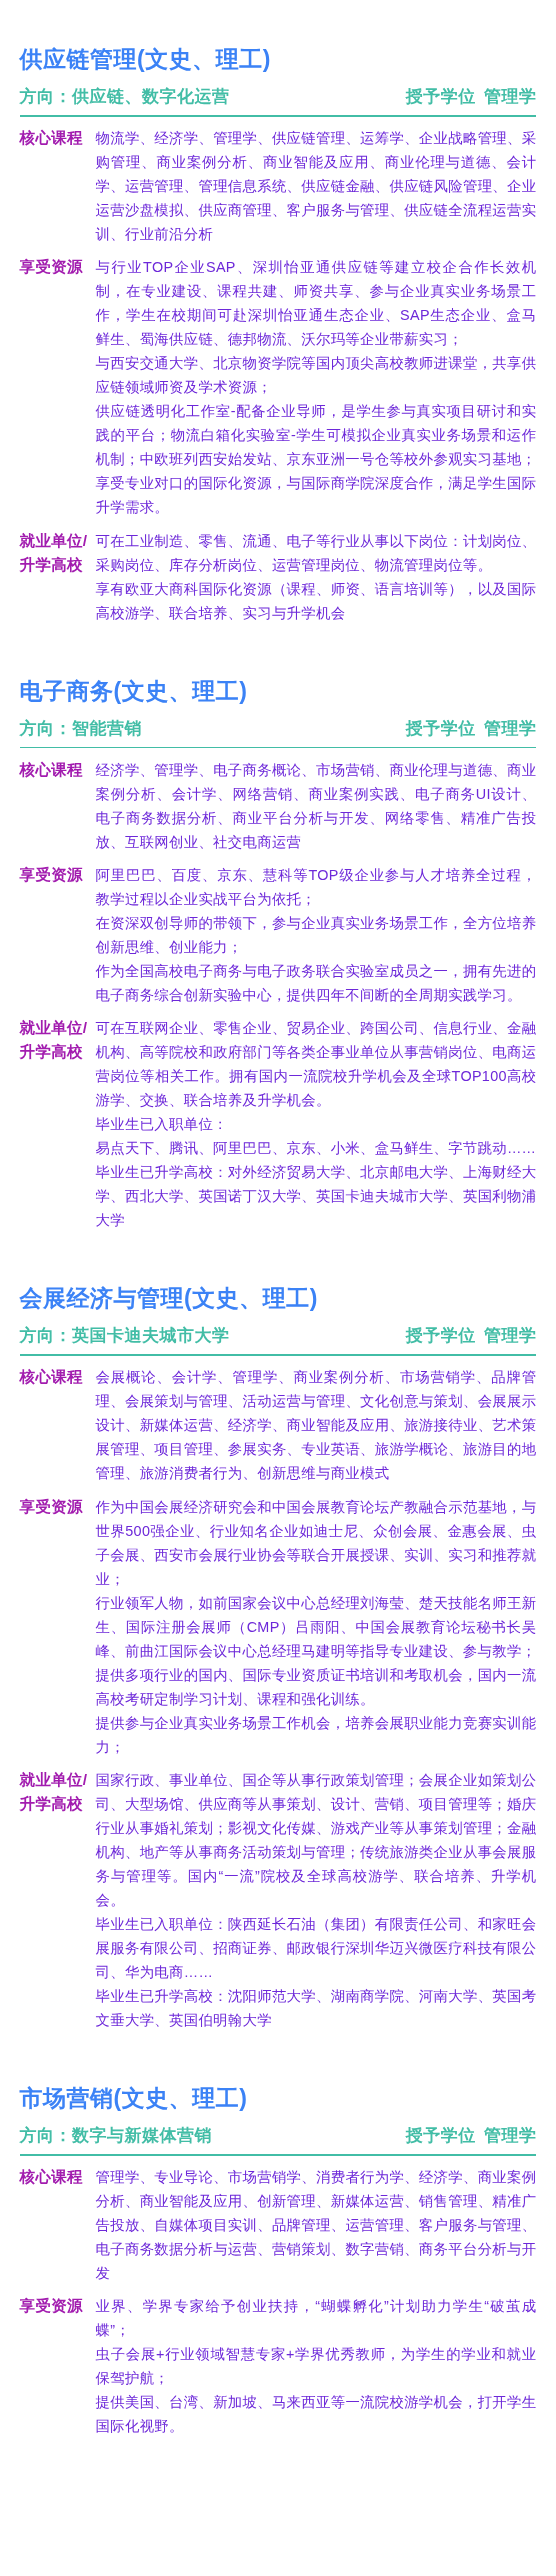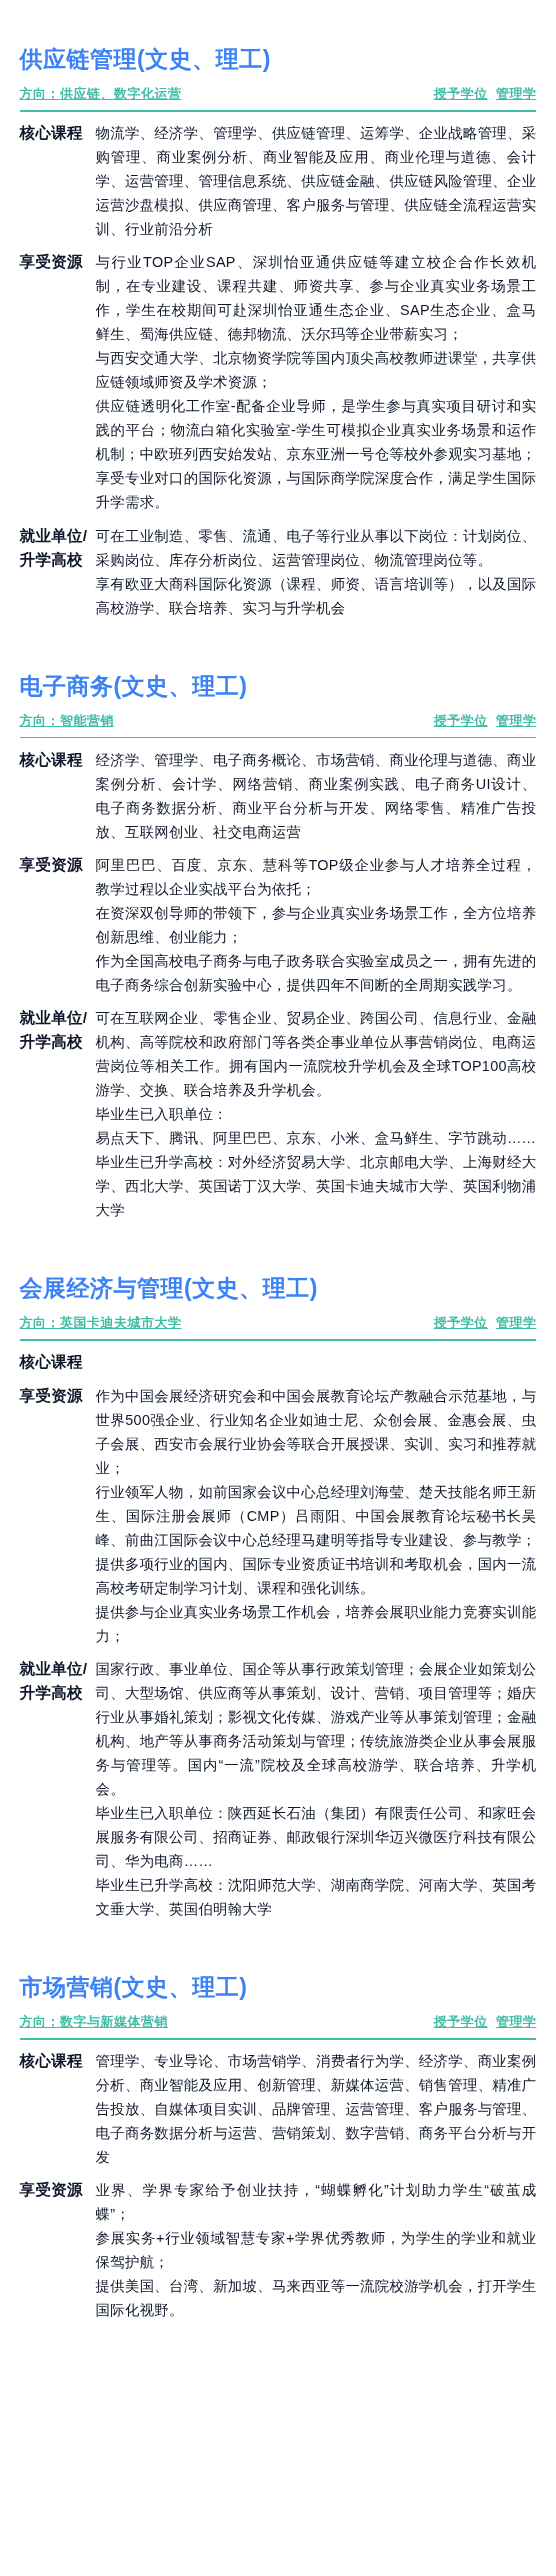--- a/index.html
+++ b/index.html
@@ -18,46 +18,45 @@
     line-height: 1.25;
     font-weight: 800;
     color: #3b82f6;
     letter-spacing: 0.5px;
   }
   .dir-row {
     margin-top: 11.3px;
     display: flex;
     justify-content: space-between;
     align-items: baseline;
-    font-size: 13px;
+    font-size: 17px;
     font-weight: bold;
     color: #42BDA6;
     letter-spacing: 0.5px;
-    text-decoration: underline;
   }
   .degree-val { margin-left: 8.2px; }
   .rule {
     border: none;
     height: 1.5px;
     background: #42BDA6;
     margin: 7.2px 0 6.2px 0;
   }
   .row { display: flex; margin-top: 9.3px; }
   .row-label {
     flex: 0 0 76px;
     font-size: 15.5px;
     font-weight: bold;
-    color: #0f172a;
+    color: #a21caf;
     line-height: 24px;
     letter-spacing: 0.3px;
   }
   .row-content {
     flex: 1;
     font-size: 14.4px;
-    color: #0f172a;
+    color: #6d28d9;
     line-height: 24px;
     letter-spacing: 0.3px;
     text-align: justify;
   }
   .row-content p { margin: 0; }
   section + section { margin-top: 52px; }
 </style>
 </head>
 <body>
 
@@ -128,20 +127,23 @@
 
   <section>
     <h1 class="sec-title">会展经济与管理(文史、理工)</h1>
     <div class="dir-row">
       <span class="dir"><span>方向：</span><span>英国卡迪夫城市大学</span></span>
       <span class="degree"><span>授予学位</span><span class="degree-val">管理学</span></span>
     </div>
     <hr class="rule">
     <div class="row">
       <div class="row-label">核心课程</div>
+      <div class="row-content">
+          <p>会展概论、会计学、管理学、商业案例分析、市场营销学、品牌管理、会展策划与管理、活动运营与管理、文化创意与策划、会展展示设计、新媒体运营、经济学、商业智能及应用、旅游接待业、艺术策展管理、项目管理、参展实务、专业英语、旅游学概论、旅游目的地管理、旅游消费者行为、创新思维与商业模式</p>
+        </div>
     </div>
     <div class="row">
       <div class="row-label">享受资源</div>
       <div class="row-content">
           <p>作为中国会展经济研究会和中国会展教育论坛产教融合示范基地，与世界500强企业、行业知名企业如迪士尼、众创会展、金惠会展、虫子会展、西安市会展行业协会等联合开展授课、实训、实习和推荐就业；</p>
           <p>行业领军人物，如前国家会议中心总经理刘海莹、楚天技能名师王新生、国际注册会展师（CMP）吕雨阳、中国会展教育论坛秘书长吴峰、前曲江国际会议中心总经理马建明等指导专业建设、参与教学；</p>
           <p>提供多项行业的国内、国际专业资质证书培训和考取机会，国内一流高校考研定制学习计划、课程和强化训练。</p>
           <p>提供参与企业真实业务场景工作机会，培养会展职业能力竞赛实训能力；</p>
         </div>
     </div>
@@ -165,21 +167,21 @@
     <div class="row">
       <div class="row-label">核心课程</div>
       <div class="row-content">
           <p>管理学、专业导论、市场营销学、消费者行为学、经济学、商业案例分析、商业智能及应用、创新管理、新媒体运营、销售管理、精准广告投放、自媒体项目实训、品牌管理、运营管理、客户服务与管理、电子商务数据分析与运营、营销策划、数字营销、商务平台分析与开发</p>
         </div>
     </div>
     <div class="row">
       <div class="row-label">享受资源</div>
       <div class="row-content">
           <p>业界、学界专家给予创业扶持，“蝴蝶孵化”计划助力学生“破茧成蝶”；</p>
-          <p>参展实务+行业领域智慧专家+学界优秀教师，为学生的学业和就业保驾护航；</p>
+          <p>虫子会展+行业领域智慧专家+学界优秀教师，为学生的学业和就业保驾护航；</p>
           <p>提供美国、台湾、新加坡、马来西亚等一流院校游学机会，打开学生国际化视野。</p>
         </div>
     </div>
 
   </section>
 
 </main>
 
 
 </body></html>

